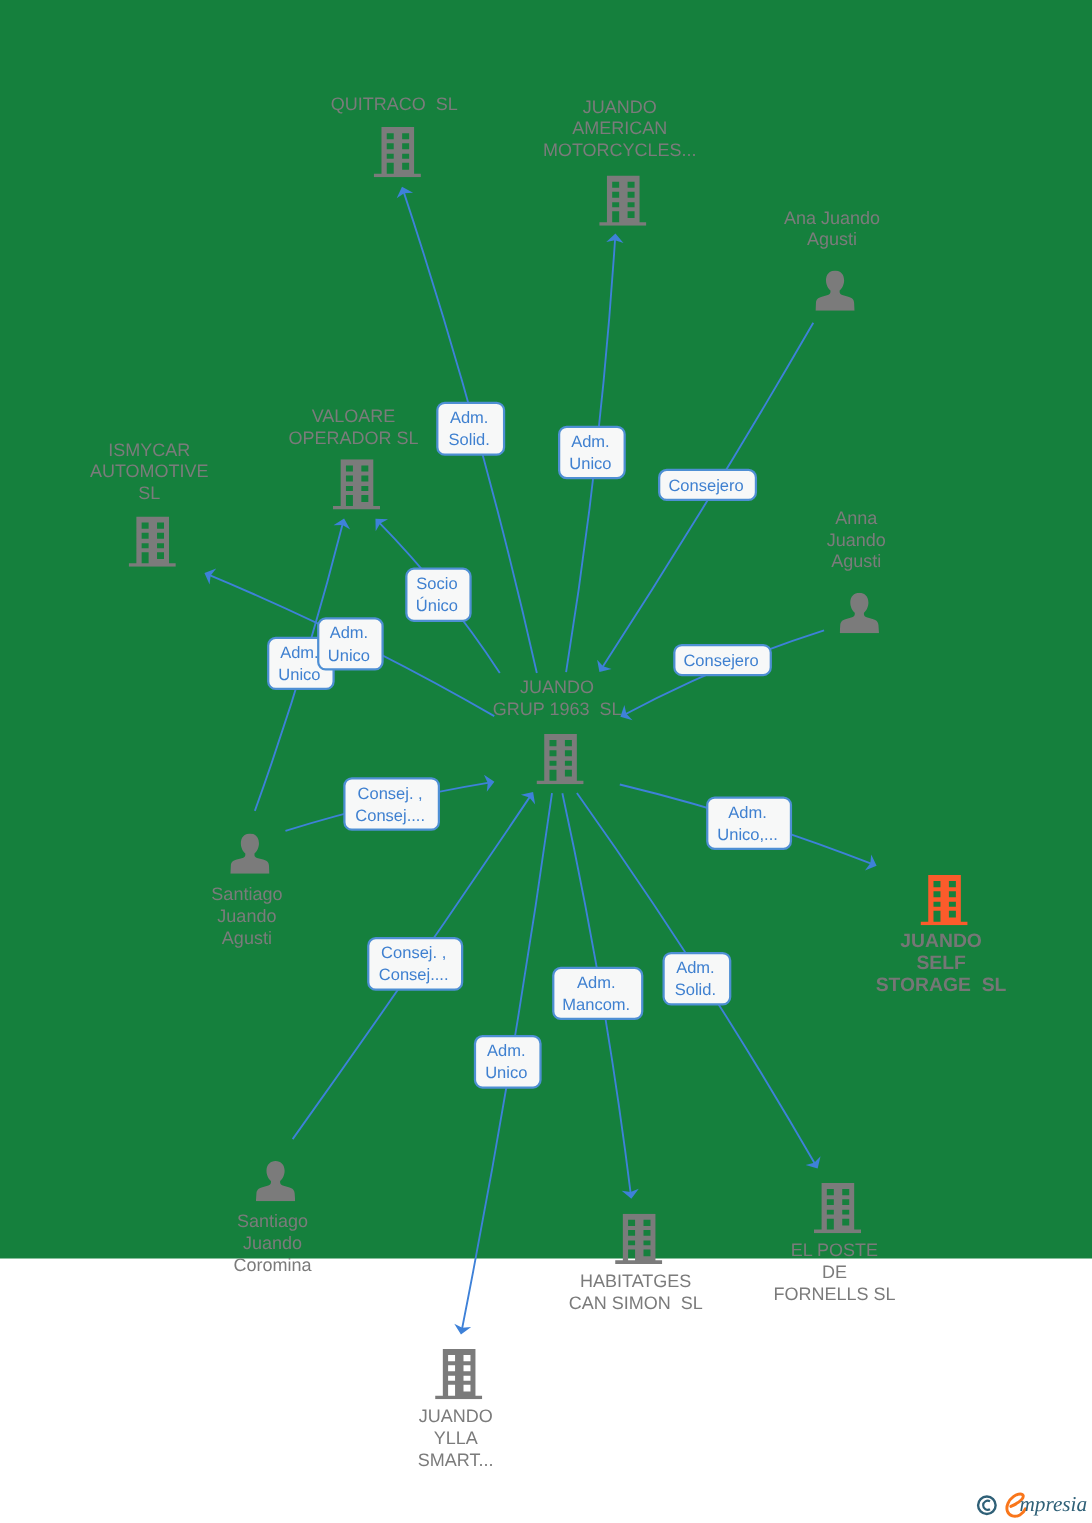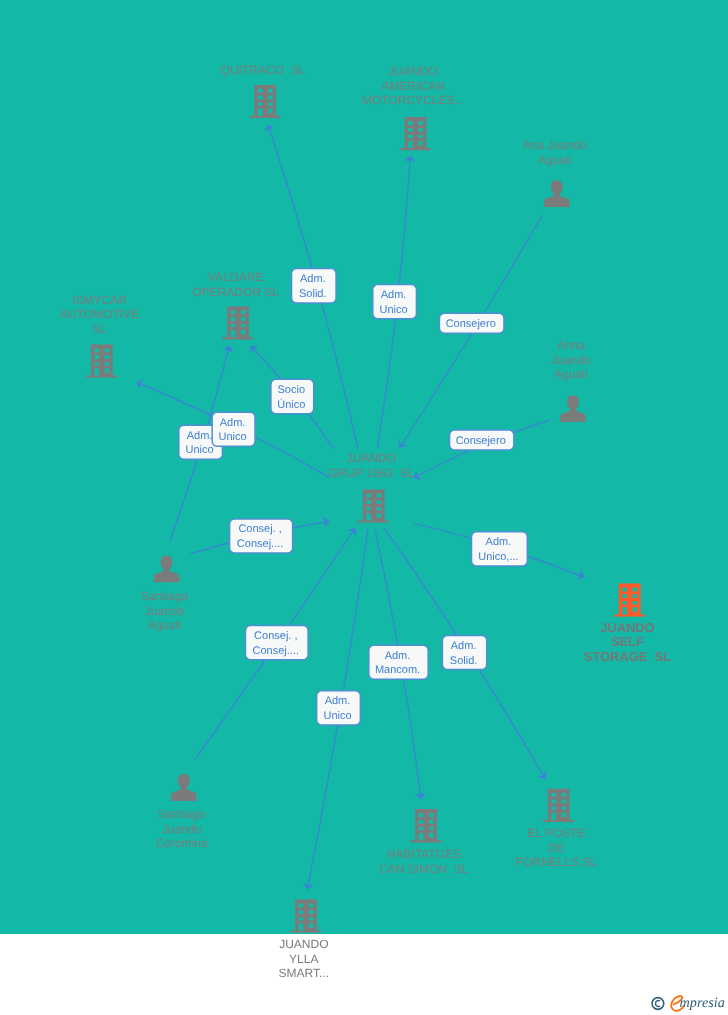--- a/index.html
+++ b/index.html
@@ -2,21 +2,21 @@
 <html><head>
 <meta charset="utf-8">
 <title>Empresia network graph</title>
 <style>
   html,body{margin:0;padding:0;background:#ffffff;}
   body{width:728px;height:1015px;overflow:hidden;
        font-family:"Liberation Sans",sans-serif;
        -webkit-font-smoothing:antialiased;
        text-rendering:geometricPrecision;
        -webkit-font-smoothing:antialiased;}
-  #canvas{position:relative;width:728px;height:934px;background:#14b8a6;
+  #canvas{position:relative;width:728px;height:839px;background:#15803d;
           filter:opacity(100%);}
   svg.net{position:absolute;left:0;top:0;width:728px;height:1015px;display:block;
           }
   .nodelabel{fill:#7b7b7b;font-size:12px;text-anchor:middle;
              font-family:"Liberation Sans",sans-serif;}
   .nodelabel.hl{fill:#767676;font-weight:bold;font-size:12.9px;}
   .edgelabel{fill:#3f80d0;font-size:11px;text-anchor:middle;
              font-family:"Liberation Sans",sans-serif;}
   .ebox{fill:#f7f8f8;stroke:#4e8fd4;stroke-width:1.5;}
   .edge{stroke:#3e81d8;stroke-width:1.25;fill:none;stroke-linecap:butt;}

